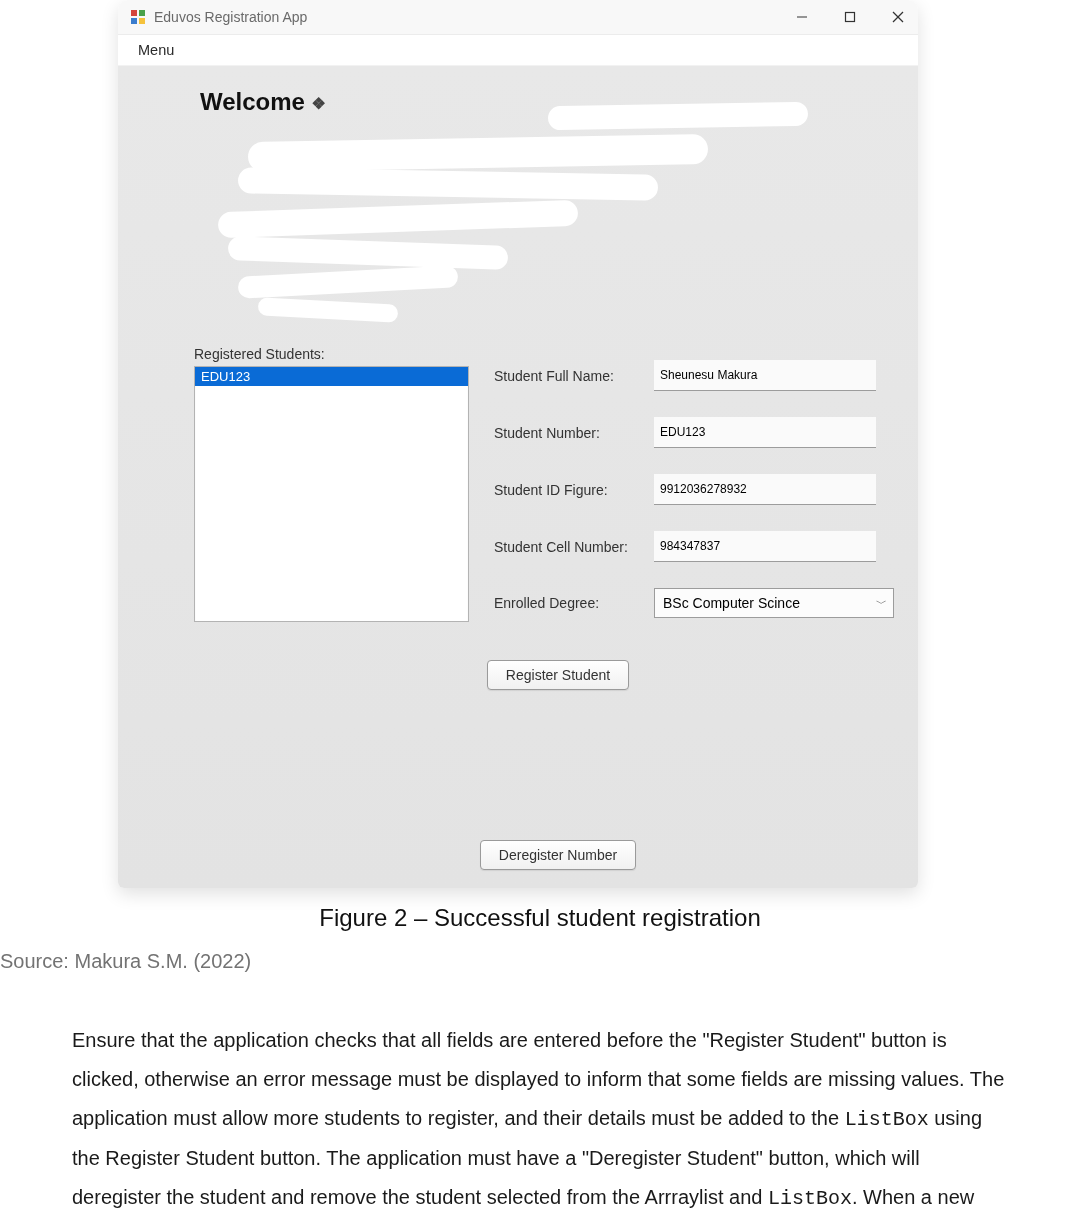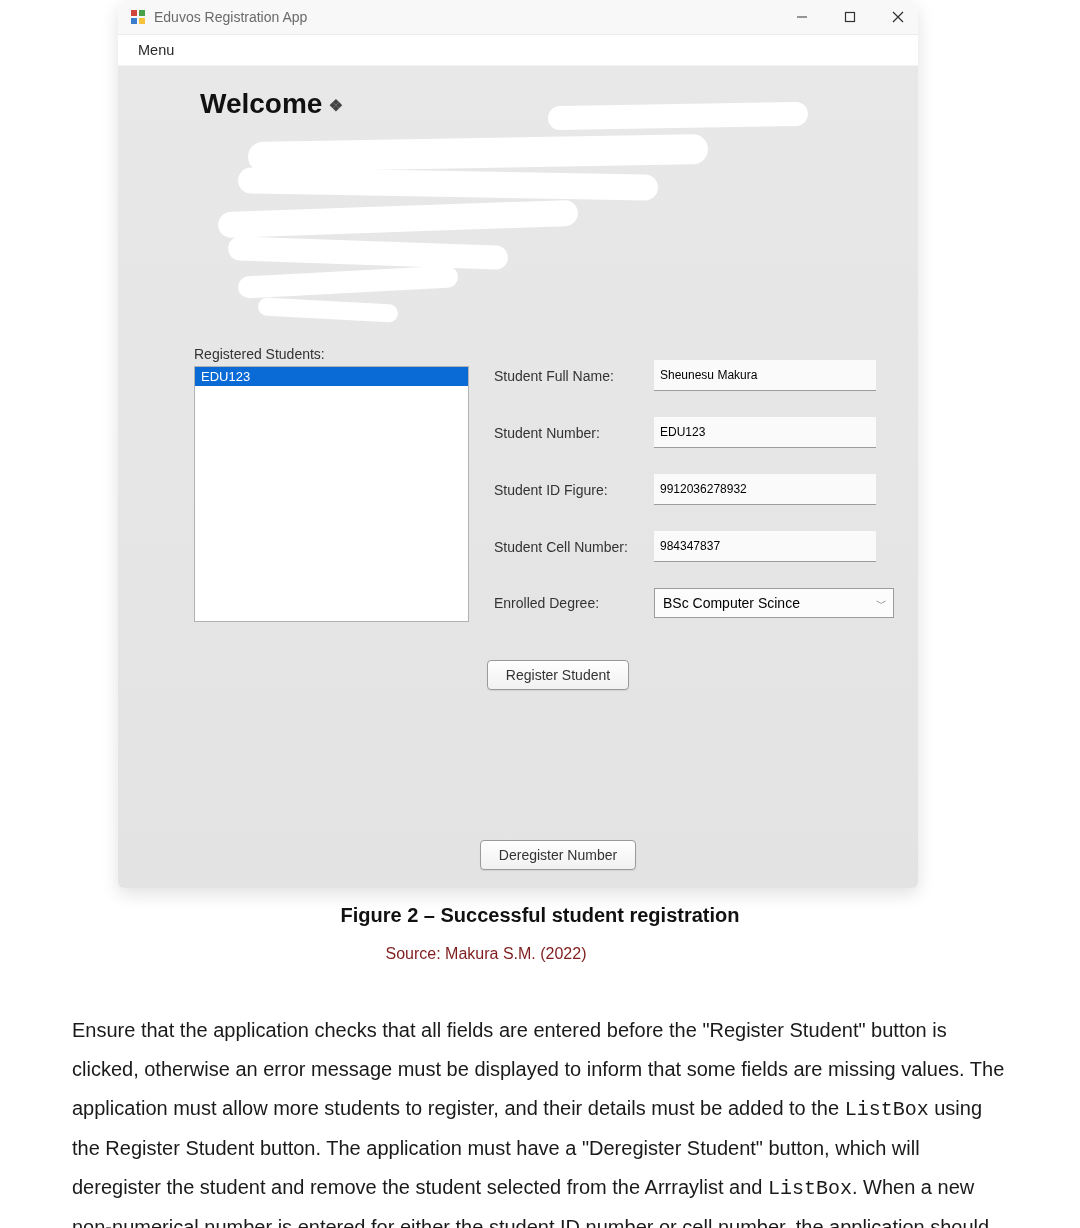--- a/index.html
+++ b/index.html
@@ -74,21 +74,21 @@
       padding: 0;
     }
     .welcome-area {
       position: relative;
       height: 280px;
     }
     .welcome {
       position: absolute;
       left: 82px;
       top: 22px;
-      font-size: 28px;
+      font-size: 24px;
       font-weight: 700;
       color: #111;
     }
     .welcome::after {
       content: " ❖";
       font-size: 16px;
       vertical-align: middle;
       letter-spacing: 2px;
       color: #444;
     }
@@ -185,29 +185,29 @@
       font-size: 14px;
       padding: 6px 18px;
       border: 1px solid #9a9a9a;
       border-radius: 4px;
       background: linear-gradient(180deg, #ffffff, #f1f1f1);
       box-shadow: 0 1px 1px rgba(0,0,0,0.08);
       color: #333;
     }
     .figure-caption {
       text-align: center;
-      font-weight: 700;
-      font-size: 20px;
+      font-weight: 400;
+      font-size: 24px;
       color: #111;
       margin-top: 14px;
     }
     .source {
-      text-align: center;
-      font-size: 16px;
-      color: #7f1d1d;
+      text-align: left;
+      font-size: 20px;
+      color: #737373;
       margin: 18px 108px 0 0;
     }
     .body-text {
       font-size: 20px;
       line-height: 1.95;
       color: #1a1a1a;
       margin: 48px 70px 0 72px;
     }
     .mono {
       font-family: "Courier New", Courier, monospace;

